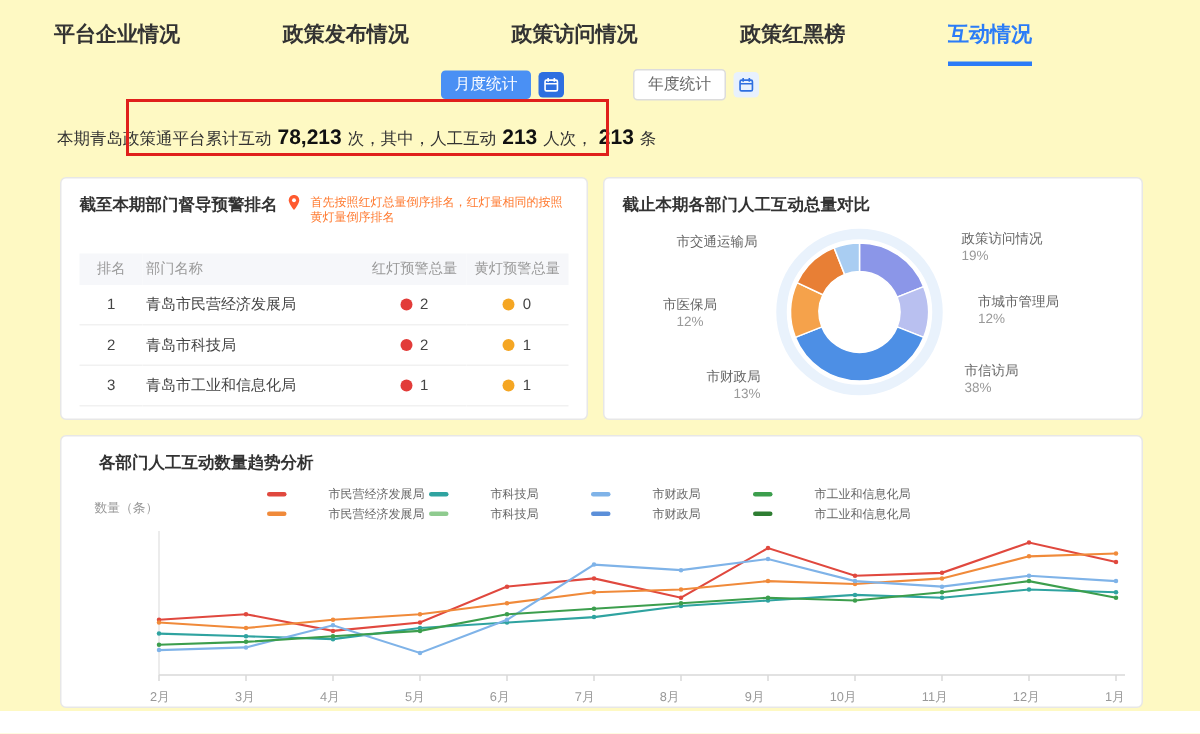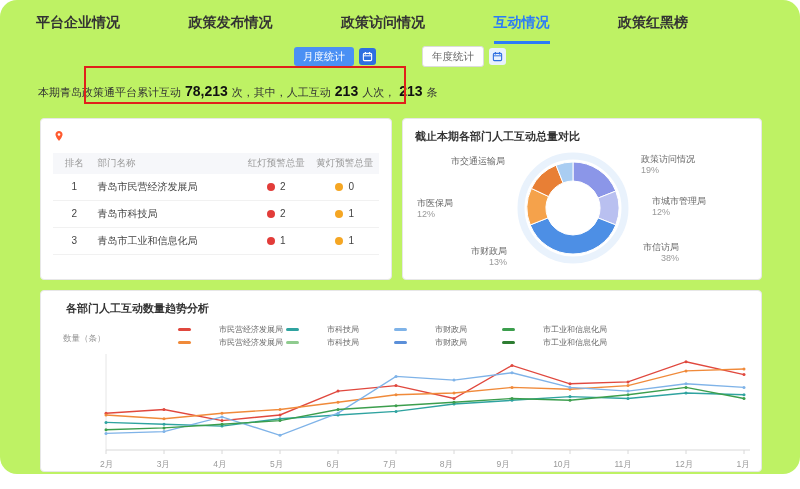--- a/index.html
+++ b/index.html
@@ -1,18 +1,18 @@
 <!DOCTYPE html>
 <html><head>
 <meta charset="utf-8">
 <style>
   * { margin:0; padding:0; box-sizing:border-box; }
   html,body { background:#fff; }
-  .page { position:relative; width:800px; height:474px; background:#bef264;
-          font-family:"Liberation Sans","DejaVu Sans",sans-serif; color:#333; overflow:hidden;border-radius:17px; }
+  .page { position:relative; width:800px; height:474px; background:#fef9c3;
+          font-family:"Liberation Sans","DejaVu Sans",sans-serif; color:#333; overflow:hidden; }
 
   
   .tabs { display:flex; justify-content:space-between; padding:14px 112px 0 36px; }
   .tab { font-size:14px; font-weight:bold; color:#333; padding-bottom:9px; cursor:pointer; border-bottom:3px solid transparent; }
   .tab.active { color:#2B7CF7; border-bottom-color:#2B7CF7; }
 
   
   .filters { display:flex; justify-content:center; gap:46px; margin-top:2px; }
   .fgroup { display:flex; align-items:center; gap:5px; }
   .fbtn { font-size:10.5px; padding:3px 9px; border-radius:3px; cursor:pointer; line-height:1.2; }
@@ -31,38 +31,38 @@
   .panels { display:flex; gap:10px; margin:18px 38px 0 40px; }
   .panel { border:1px solid #E7E7E7; border-radius:4px; background:#fff; padding:10px 12px; }
   .panel-title { font-size:11px; font-weight:bold; color:#333; }
   .leftp { width:352px; height:162px; }
   .rightp { flex:1; height:162px; position:relative; }
   .title-row { display:flex; align-items:flex-start; gap:5px; }
   .pin { flex:none; margin-top:-1px; }
   .note { font-size:8px; color:#FF7A30; line-height:1.3; flex:1; padding-top:1px; }
 
   
-  .rank-table { width:100%; border-collapse:collapse; margin-top:7px; font-size:10px; color:#444; }
+  .rank-table { width:100%; border-collapse:collapse; margin-top:19px; font-size:10px; color:#444; }
   .rank-table th { background:#F6F7FA; color:#999; font-weight:normal; padding:4px 2px; font-size:9.5px; }
   .rank-table td { padding:6px 2px; border-bottom:1px solid #F1F1F1; }
   th.c-rank, td.c-rank { width:13%; text-align:center; }
   th.c-dept, td.c-dept { width:45%; text-align:left; }
   th.c-light, td.c-light { width:21%; text-align:center; }
   .dot { display:inline-block; width:8px; height:8px; border-radius:50%; margin-right:5px; vertical-align:-1px; }
 
   
   .donut-wrap { position:relative; height:128px; margin-top:2px; }
   #donut-svg { position:absolute; left:98px; top:2px; }
   .dlabel { position:absolute; font-size:9px; color:#666; line-height:1.3; }
   .dlabel .pct { color:#999; }
   .dl-0 { left:226px; top:8px; }
   .dl-1 { left:237px; top:50px; }
-  .dl-2 { left:228px; top:96px;text-align:right; }
+  .dl-2 { left:228px; top:96px; }
   .dl-3 { left:10px;  top:100px; width:82px; text-align:right; }
-  .dl-4 { left:2px;   top:52px;  width:66px; text-align:left; }
+  .dl-4 { left:12px;   top:52px;  width:66px; text-align:center; }
   .dl-5 { left:2px;   top:10px;  width:88px; text-align:right; }
 
   
   .bottomp { margin:10px 38px 0 40px; height:182px; position:relative;padding-left:25px; }
   .legend { display:flex; flex-wrap:wrap; width:432px; margin:7px 0 2px 112px; }
   .lg-item { display:flex; align-items:center; gap:4px; width:108px; height:13px; cursor:pointer; }
   .lg-swatch { width:13px; height:3px; border-radius:2px; flex:none; }
   .lg-label { font-size:8px; color:#666; white-space:nowrap;margin-left:24px; }
   .ylabel { position:absolute; left:22px; top:42px; font-size:8.5px; color:#999; }
   #trend-svg { display:block; margin-left:28px; margin-top:3px; }
@@ -71,22 +71,22 @@
 </style>
 </head>
 <body>
 
 <div class="page">
 
   <nav class="tabs">
     <div class="tab">平台企业情况</div>
     <div class="tab">政策发布情况</div>
     <div class="tab">政策访问情况</div>
+    <div class="tab">政策红黑榜</div>
     <div class="tab active">互动情况</div>
-    <div class="tab">政策红黑榜</div>
   </nav>
 
   <div class="filters">
     <div class="fgroup">
       <span class="fbtn sel">月度统计</span>
       <span class="calbox dark">
         <svg viewBox="0 0 16 16" width="11" height="11">
             <rect x="2" y="3.5" width="12" height="10.5" rx="1.5" fill="none" stroke="currentColor" stroke-width="1.6"></rect>
             <line x1="5" y1="1.5" x2="5" y2="5" stroke="currentColor" stroke-width="1.6"></line>
             <line x1="11" y1="1.5" x2="11" y2="5" stroke="currentColor" stroke-width="1.6"></line>
@@ -115,26 +115,28 @@
     <span>人次，</span>
     <span class="num">213</span>
     <span>条</span>
   </div>
   <div class="red-box"></div>
 
   <div class="panels">
 
     <section class="panel leftp">
       <div class="title-row">
+        <span class="panel-title">截至本期部门督导预警排名</span>
         <span class="pin">
           <svg viewBox="0 0 24 24" width="12" height="12">
               <path d="M12 2C8 2 5 5 5 9c0 5 7 13 7 13s7-8 7-13c0-4-3-7-7-7z" fill="#FF5A2F"></path>
               <circle cx="12" cy="9" r="2.6" fill="#fff"></circle>
             </svg>
         </span>
+        <span class="note">首先按照红灯总量倒序排名，红灯量相同的按照黄灯量倒序排名</span>
       </div>
       <table class="rank-table">
         <thead>
           <tr>
             <th class="c-rank">排名</th>
             <th class="c-dept">部门名称</th>
             <th class="c-light">红灯预警总量</th>
             <th class="c-light">黄灯预警总量</th>
           </tr>
         </thead>

